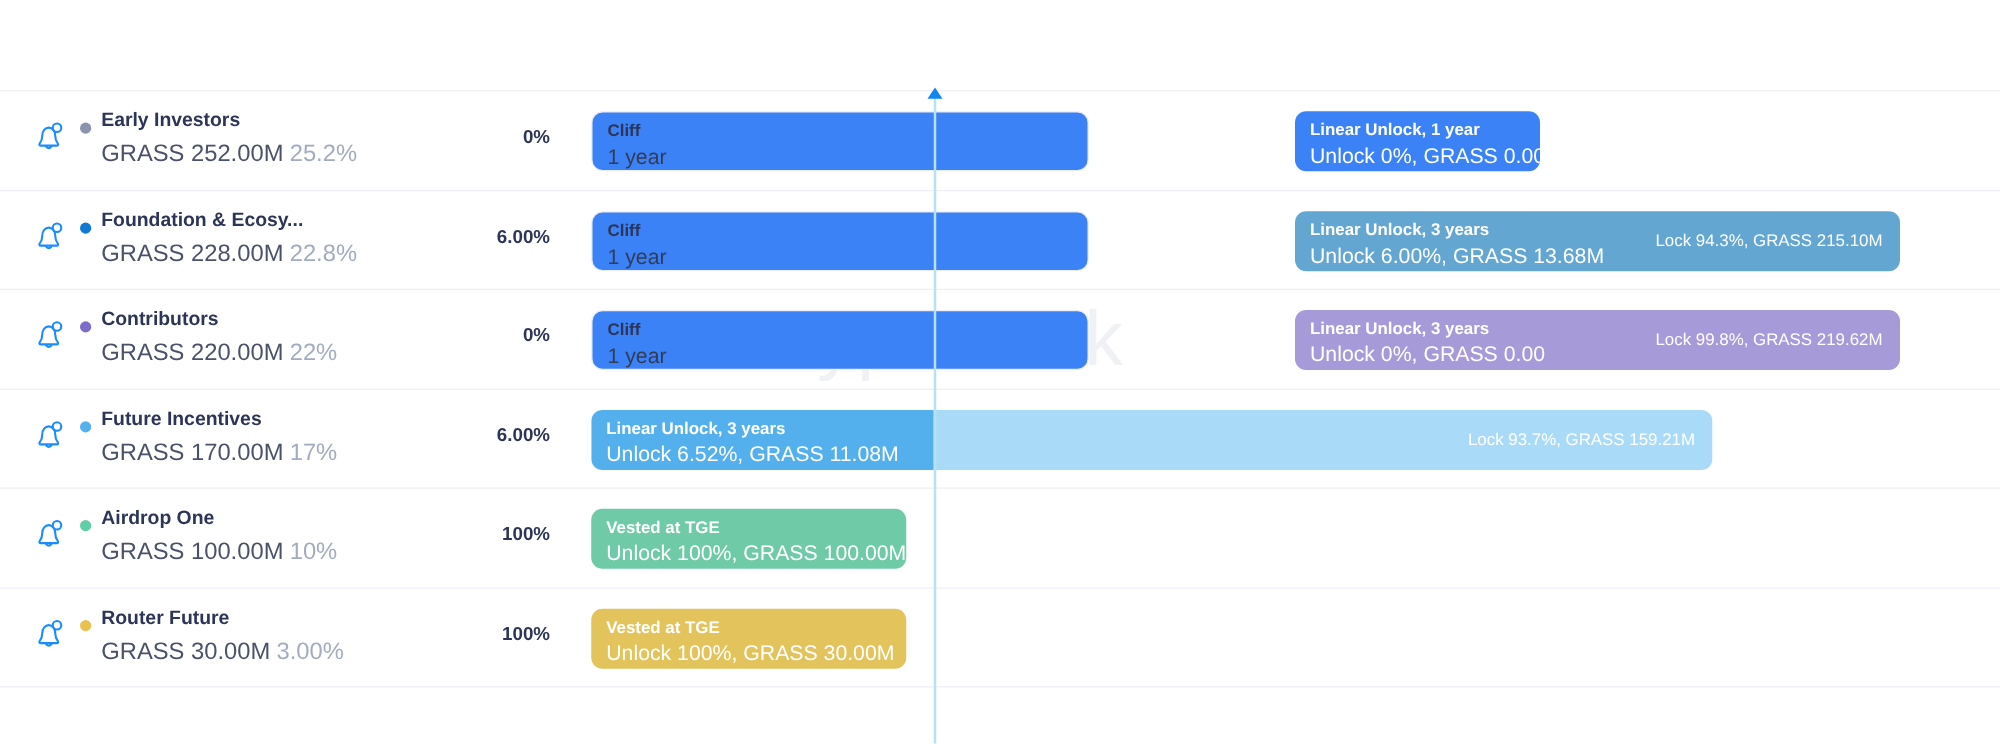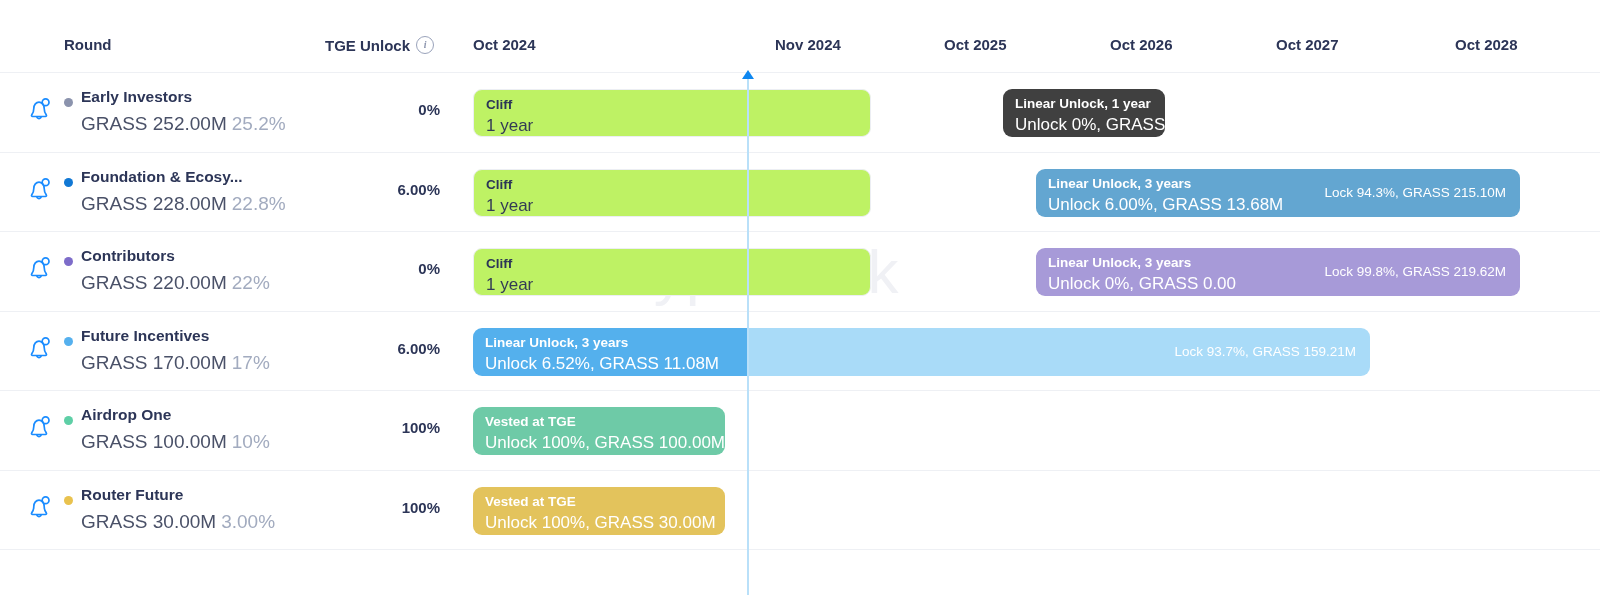--- a/index.html
+++ b/index.html
@@ -101,21 +101,21 @@
   }
   .bar .t2{
     position:absolute;left:12px;top:26px;
     font-size:17px;font-weight:400;white-space:nowrap;
   }
   .bar .tright{
     position:absolute;right:14px;top:16px;
     font-size:13.5px;font-weight:400;white-space:nowrap;
   }
   .bar.cliff{
-    background:#bef264;
+    background:#3b82f6;
     border:1px solid #eceef3;
   }
   .bar.cliff .t1{color:#2c3557;}
   .bar.cliff .t2{color:#333b55;}
   .bar.solid .t1,.bar.solid .t2,.bar.solid .tright{color:#ffffff;}
   .barsplit{
     position:absolute;top:0;bottom:0;
   }
 
   
@@ -133,56 +133,41 @@
     z-index:5;
   }
 </style>
 </head>
 <body>
 
 <div class="vesting">
 
   <div class="watermark">cryptorank</div>
 
-  <div class="header">
-    <div class="h-round">Round</div>
-    <div class="h-tge">
-      <span>TGE Unlock</span>
-      <span class="info-icon">i</span>
-    </div>
-    <div id="ticks">
-        <div class="tick" style="left: 473px;">Oct 2024</div>
-        <div class="tick" style="left: 775px;">Nov 2024</div>
-        <div class="tick" style="left: 944px;">Oct 2025</div>
-        <div class="tick" style="left: 1110px;">Oct 2026</div>
-        <div class="tick" style="left: 1276px;">Oct 2027</div>
-        <div class="tick" style="left: 1455px;">Oct 2028</div>
-      </div>
-  </div>
 
   <div class="rows" id="rows">
       <div class="row">
     <span class="bell">
       <svg width="26" height="30" viewBox="0 0 26 30">
         <path d="M6.5 21.5 h13 a1 1 0 0 0 .8-1.6 c-1.2-1.5-2.1-2.8-2.1-6.4 0-3.7-2.4-6.4-5.2-6.4 -2.8 0-5.2 2.7-5.2 6.4 0 3.6-.9 4.9-2.1 6.4 a1 1 0 0 0 .8 1.6 z" fill="none" stroke="#1a8cff" stroke-width="1.7" stroke-linejoin="round"></path>
         <path d="M11 22.4 q2 2.3 4 0" fill="none" stroke="#1a8cff" stroke-width="1.7" stroke-linecap="round"></path>
         <circle cx="19.6" cy="7.2" r="3.4" fill="none" stroke="#1a8cff" stroke-width="1.7"></circle>
       </svg>
     </span>
     <span class="dot" style="background:#8b93ad"></span>
     <span class="r-name">Early Investors</span>
     <span class="r-sub">
       <span>GRASS 252.00M</span><span class="pct">25.2%</span>
     </span>
     <span class="r-tge">0%</span>
   <div class="bar cliff" style="left: 473px; width: 398px;">
           <span class="t1">Cliff</span>
           <span class="t2">1 year</span>
         </div>
-        <div class="bar solid" style="left: 1003px; width: 162px; background: #404040;">
+        <div class="bar solid" style="left: 1036px; width: 196px; background: #3b82f6;">
           <span class="t1">Linear Unlock, 1 year</span>
           <span class="t2">Unlock 0%, GRASS 0.00</span>
         </div>
       </div>
       <div class="row">
     <span class="bell">
       <svg width="26" height="30" viewBox="0 0 26 30">
         <path d="M6.5 21.5 h13 a1 1 0 0 0 .8-1.6 c-1.2-1.5-2.1-2.8-2.1-6.4 0-3.7-2.4-6.4-5.2-6.4 -2.8 0-5.2 2.7-5.2 6.4 0 3.6-.9 4.9-2.1 6.4 a1 1 0 0 0 .8 1.6 z" fill="none" stroke="#1a8cff" stroke-width="1.7" stroke-linejoin="round"></path>
         <path d="M11 22.4 q2 2.3 4 0" fill="none" stroke="#1a8cff" stroke-width="1.7" stroke-linecap="round"></path>
         <circle cx="19.6" cy="7.2" r="3.4" fill="none" stroke="#1a8cff" stroke-width="1.7"></circle>

